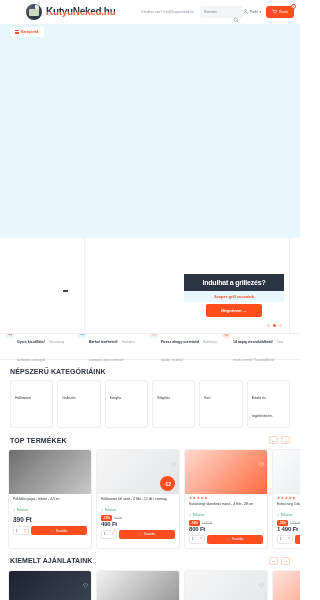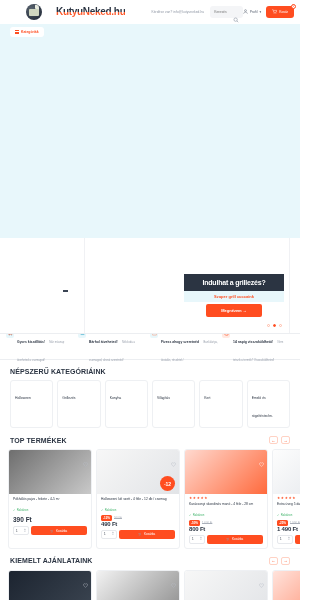--- a/index.html
+++ b/index.html
@@ -9,21 +9,21 @@
     background: #ffffff;
     overflow: hidden;
   }
   .page { width: 300px; height: 600px; position: relative; overflow: hidden; background:#fff; }
 
   
   .topbar {
     height: 24px; background:#fff; display:flex; align-items:center;
     padding: 0 4px; position:relative; z-index: 5;
   }
-  .logo-wrap { display:flex; align-items:center; gap:14px; flex: 0 0 auto; padding-left: 22px; }
+  .logo-wrap { display:flex; align-items:center; gap:4px; flex: 0 0 auto; padding-left: 22px; }
   .logo-badge {
     width:16px; height:16px; border-radius:50%;
     background: radial-gradient(circle at 35% 30%, #5a6470 0%, #2b3442 70%);
     position:relative; flex:0 0 auto;
   }
   .logo-badge:after{
     content:""; position:absolute; left:3px; top:5px; width:10px; height:7px;
     background:#cfd6c0; border-radius:1px;
   }
   .logo-badge:before{

